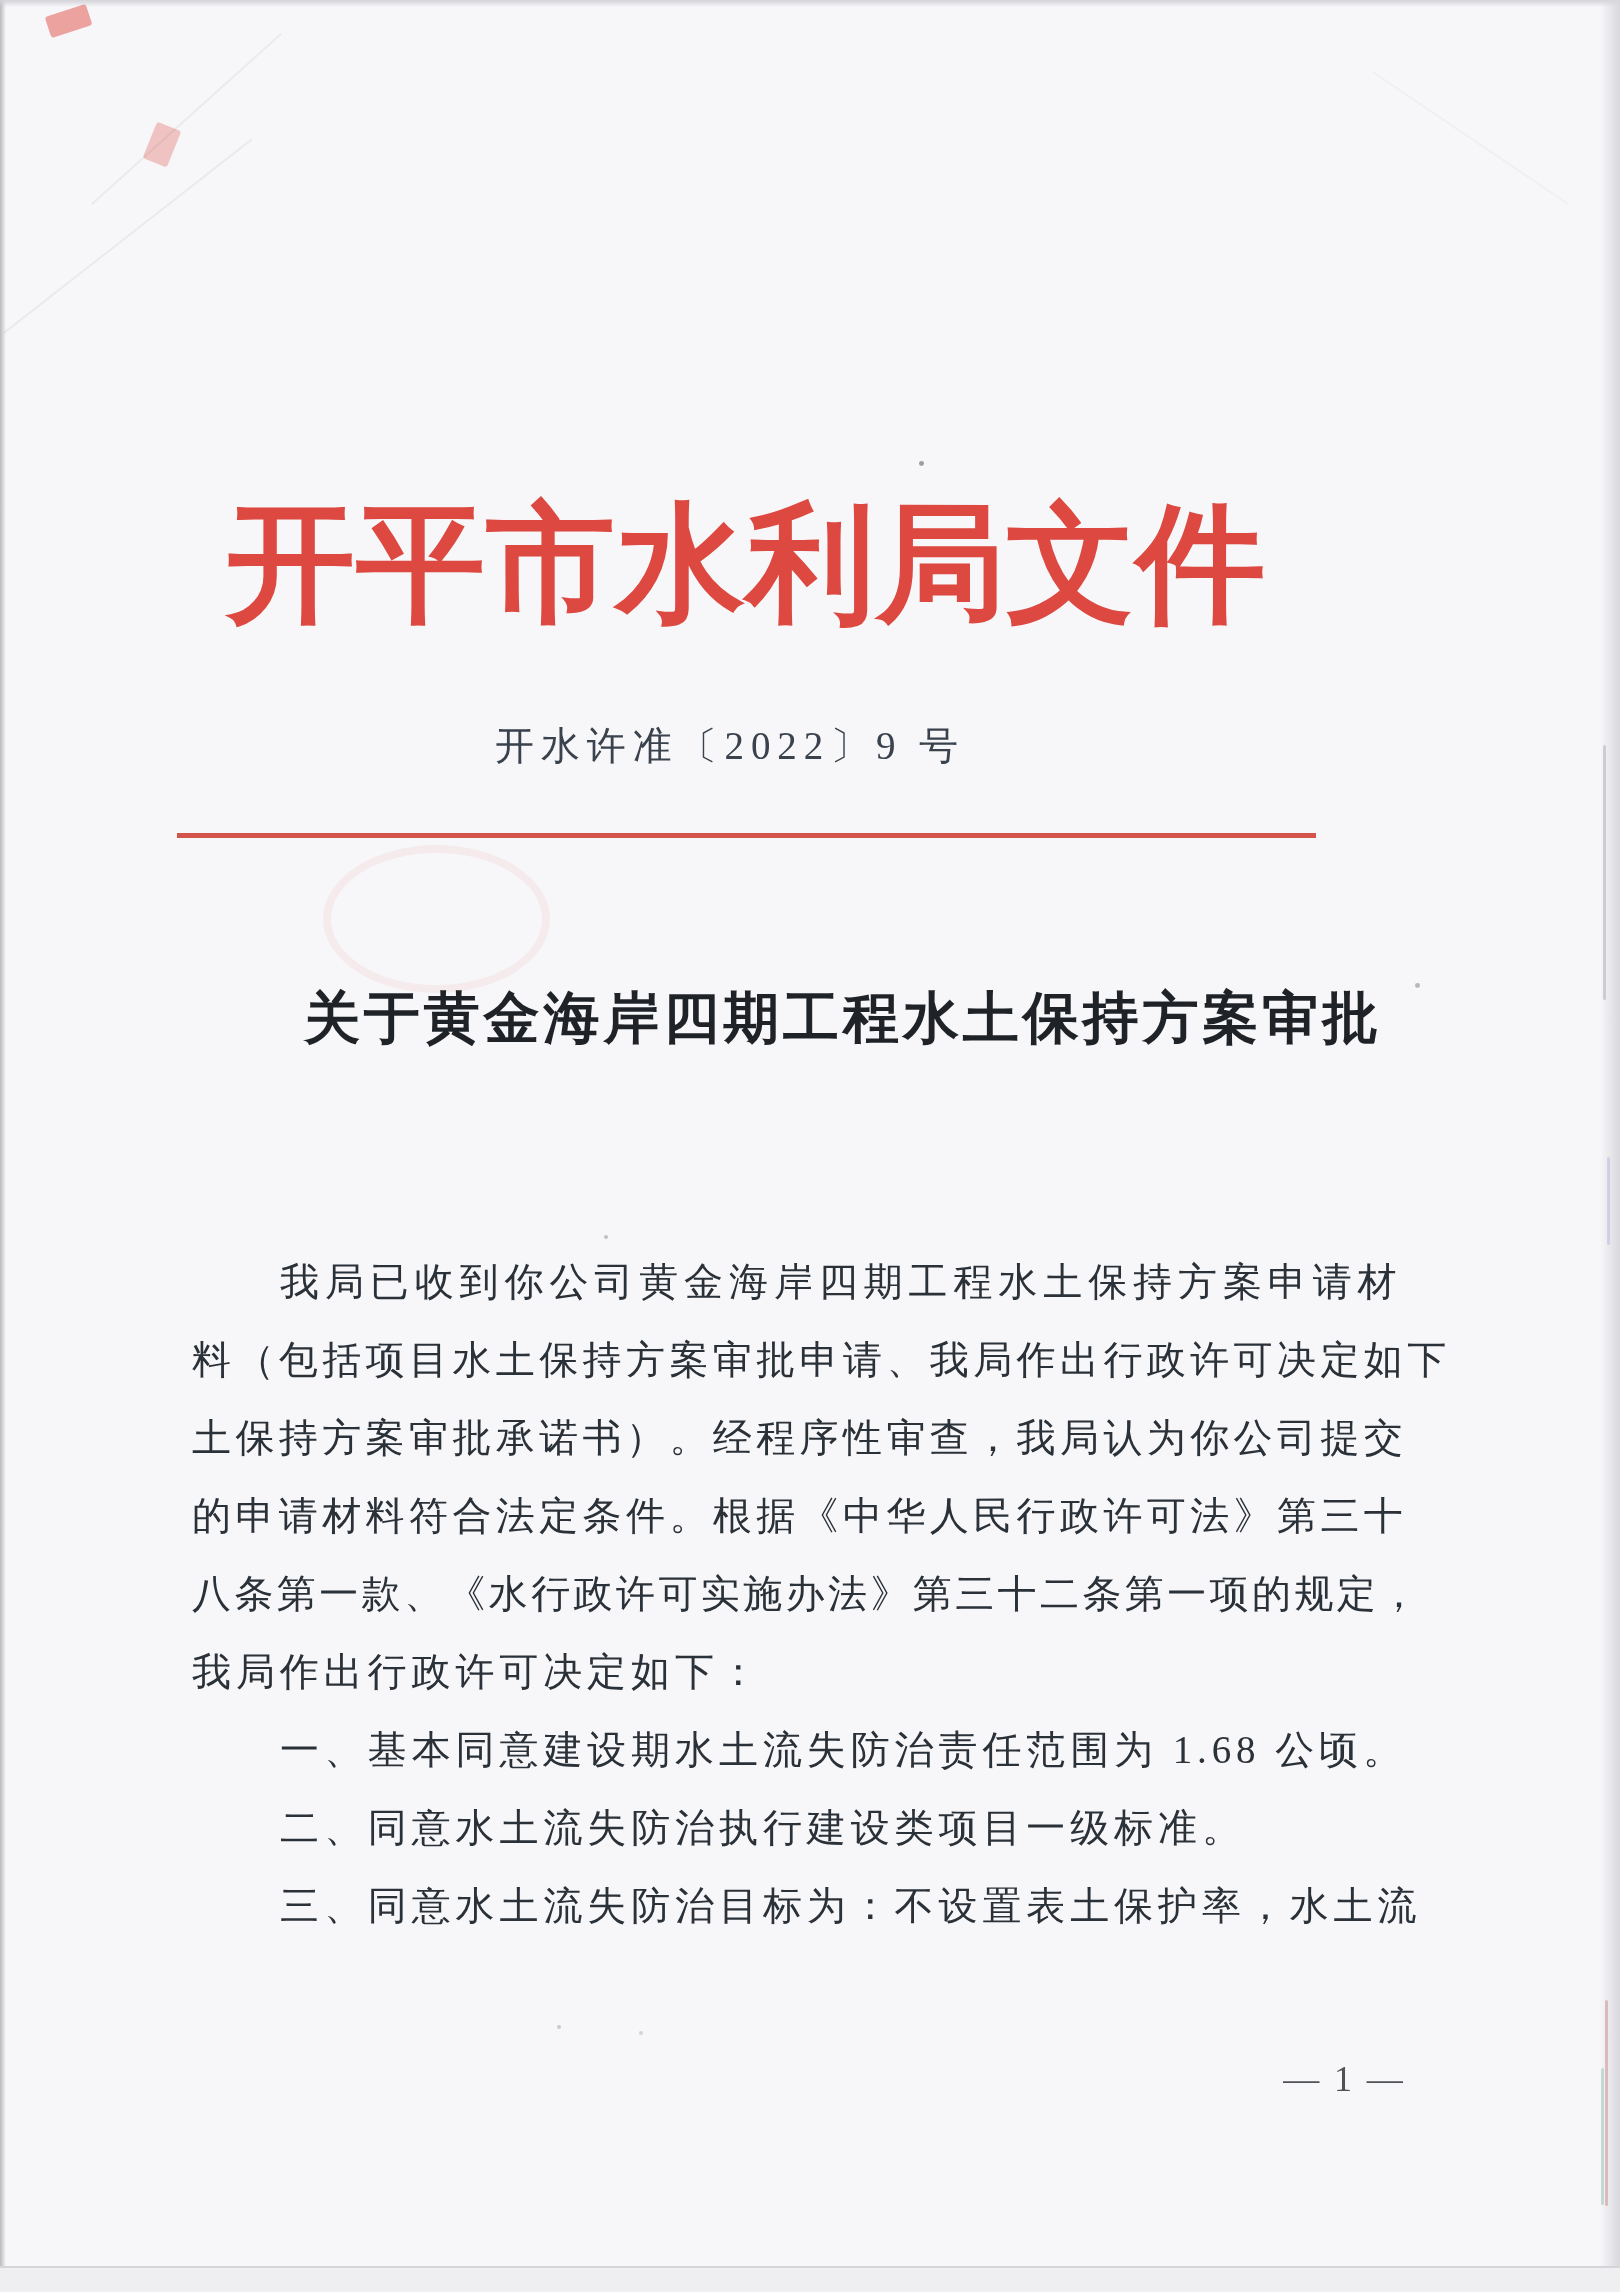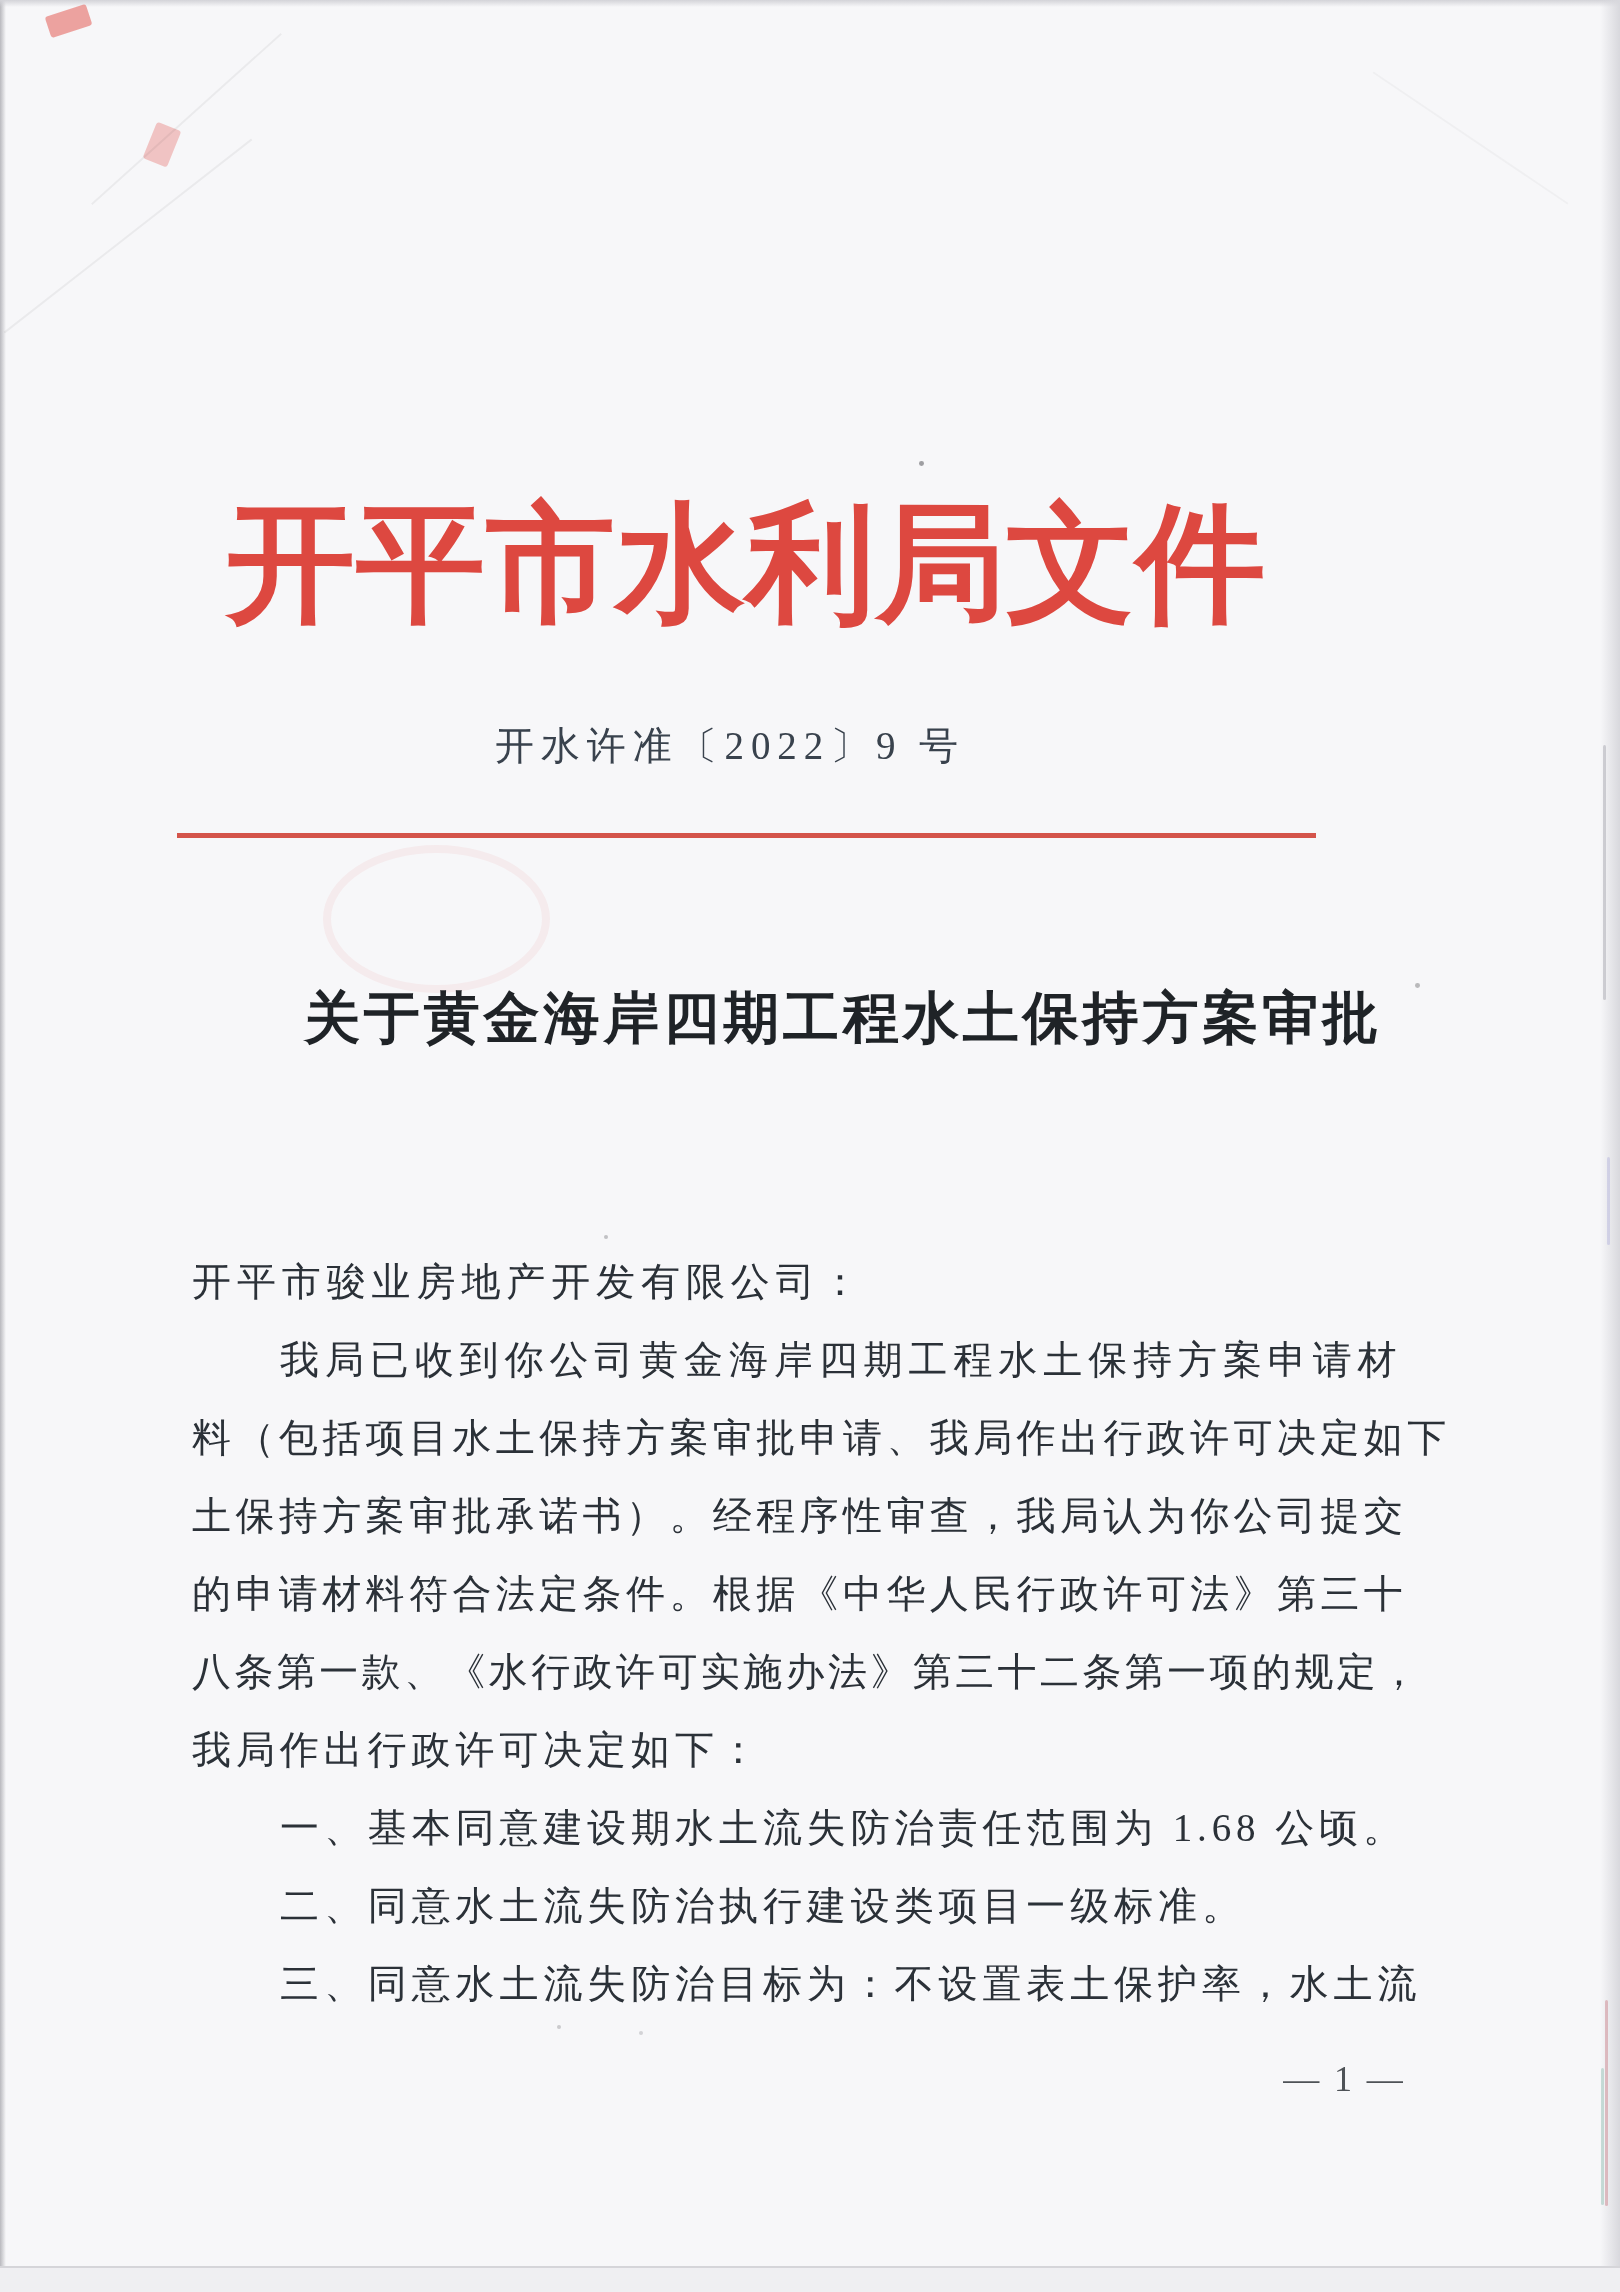--- a/index.html
+++ b/index.html
@@ -98,21 +98,20 @@
 
 <div class="doc-number">开水许准〔2022〕9 号</div>
 
 <div class="red-rule"></div>
 
 <div class="doc-title">
   <div>关于黄金海岸四期工程水土保持方案审批</div>
 </div>
 
 <div class="body-text">
-  <div class="line ls6">开平市骏业房地产开发有限公司：</div>
   <div class="line ls6 indent">我局已收到你公司黄金海岸四期工程水土保持方案申请材</div>
   <div class="line ls45">料（包括项目水土保持方案审批申请、我局作出行政许可决定如下</div>
   <div class="line ls45">土保持方案审批承诺书）。经程序性审查，我局认为你公司提交</div>
   <div class="line ls45">的申请材料符合法定条件。根据《中华人民行政许可法》第三十</div>
   <div class="line ls35">八条第一款、《水行政许可实施办法》第三十二条第一项的规定，</div>
   <div class="line">我局作出行政许可决定如下：</div>
   <div class="line indent">一、基本同意建设期水土流失防治责任范围为 1.68 公顷。</div>
   <div class="line indent">二、同意水土流失防治执行建设类项目一级标准。</div>
   <div class="line indent">三、同意水土流失防治目标为：不设置表土保护率，水土流</div>
 </div>

